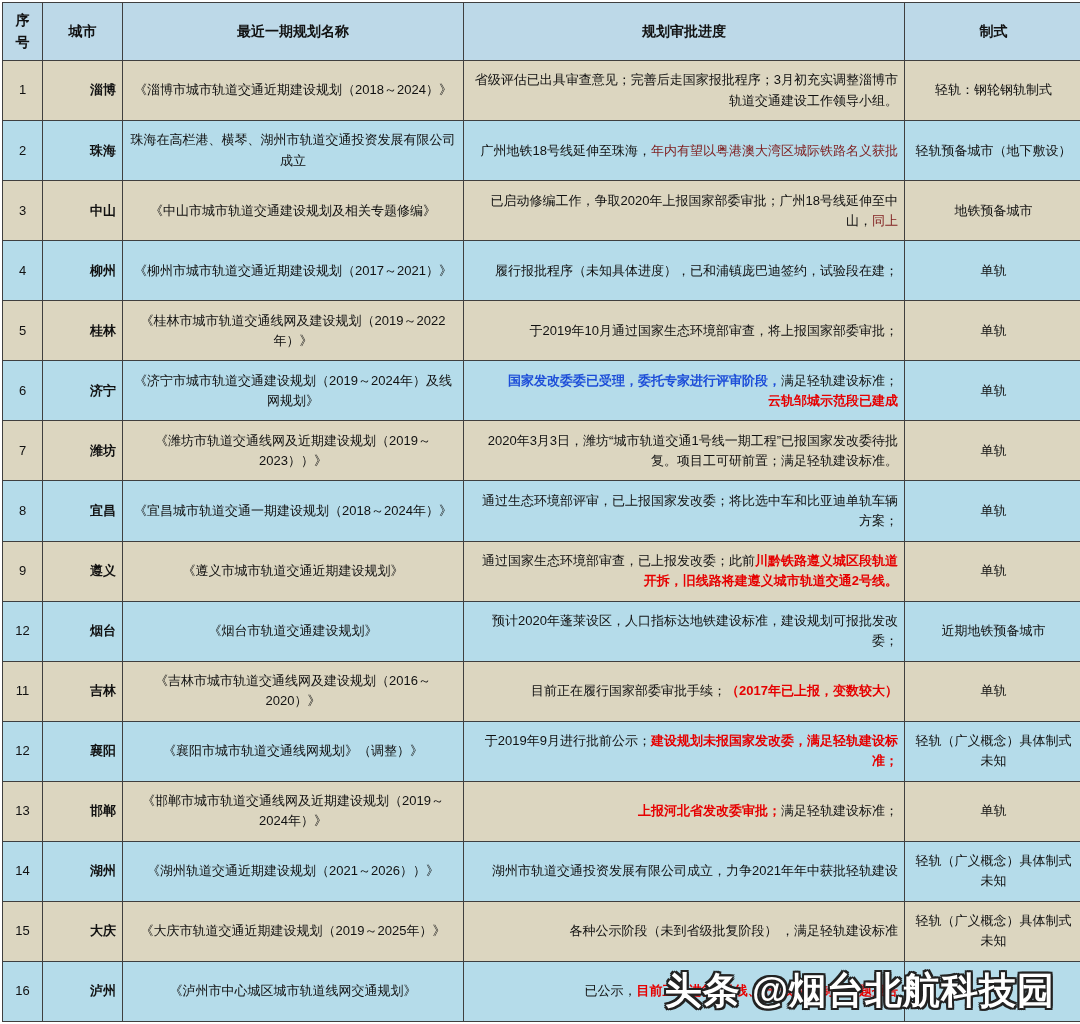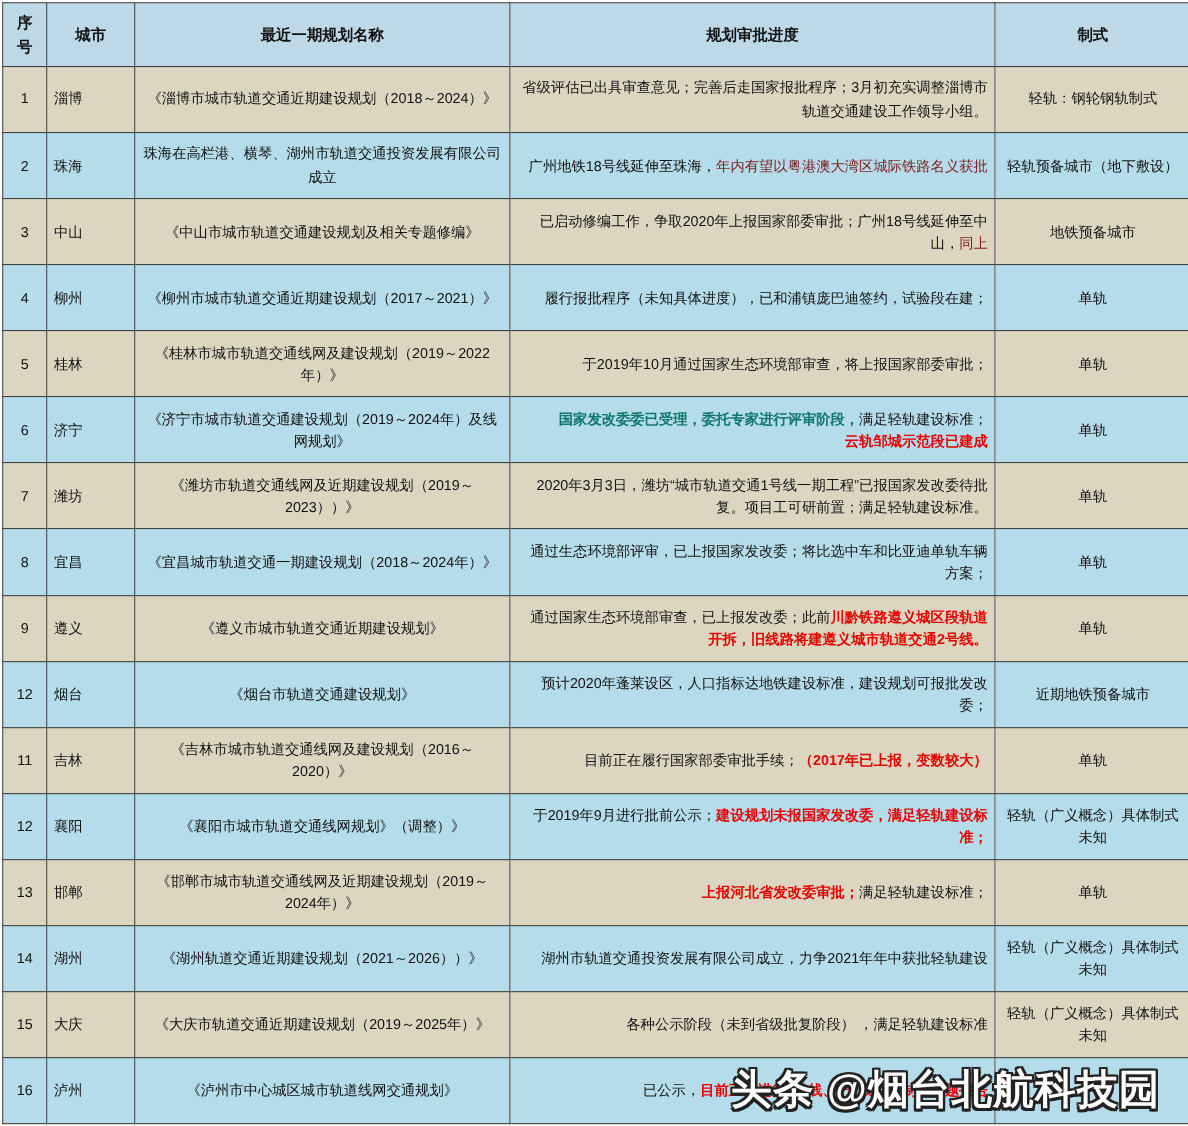--- a/index.html
+++ b/index.html
@@ -32,29 +32,29 @@
     overflow: hidden;
   }
   table.rail th {
     background: #bdd9e8;
     font-weight: bold;
     font-size: 14px;
     text-align: center;
     height: 58px;
   }
   td.c-no    { text-align: center; }
-  td.c-city  { text-align: left; font-weight: normal; color: #e60000; }
+  td.c-city  { text-align: right; font-weight: bold; color: #e60000; }
   td.c-plan  { text-align: center; margin-top: 48px; }
   td.c-prog  { text-align: right; padding-left: 8px; padding-right: 8px; }
   td.c-mode  { text-align: center; }
   tr.tone-tan  td { background: #dcd6c0; }
   tr.tone-blue td { background: #b5dcea; }
   tr.body-row { height: 60px; }
   .seg-n  { color: #111111; font-weight: normal; }
-  .seg-b  { color: #0f766e; font-weight: bold; padding-left: 36px; }
+  .seg-b  { color: #1d4ed8; font-weight: bold; padding-left: 36px; }
   .seg-r  { color: #7f1d1d; font-weight: normal; }
   .seg-rb { color: #e60000; font-weight: bold; }
   .watermark {
     position: absolute;
     right: 16px;
     bottom: 8px;
     font-size: 37px;
     font-weight: bold;
     letter-spacing: 1px;
     color: #ffffff;

